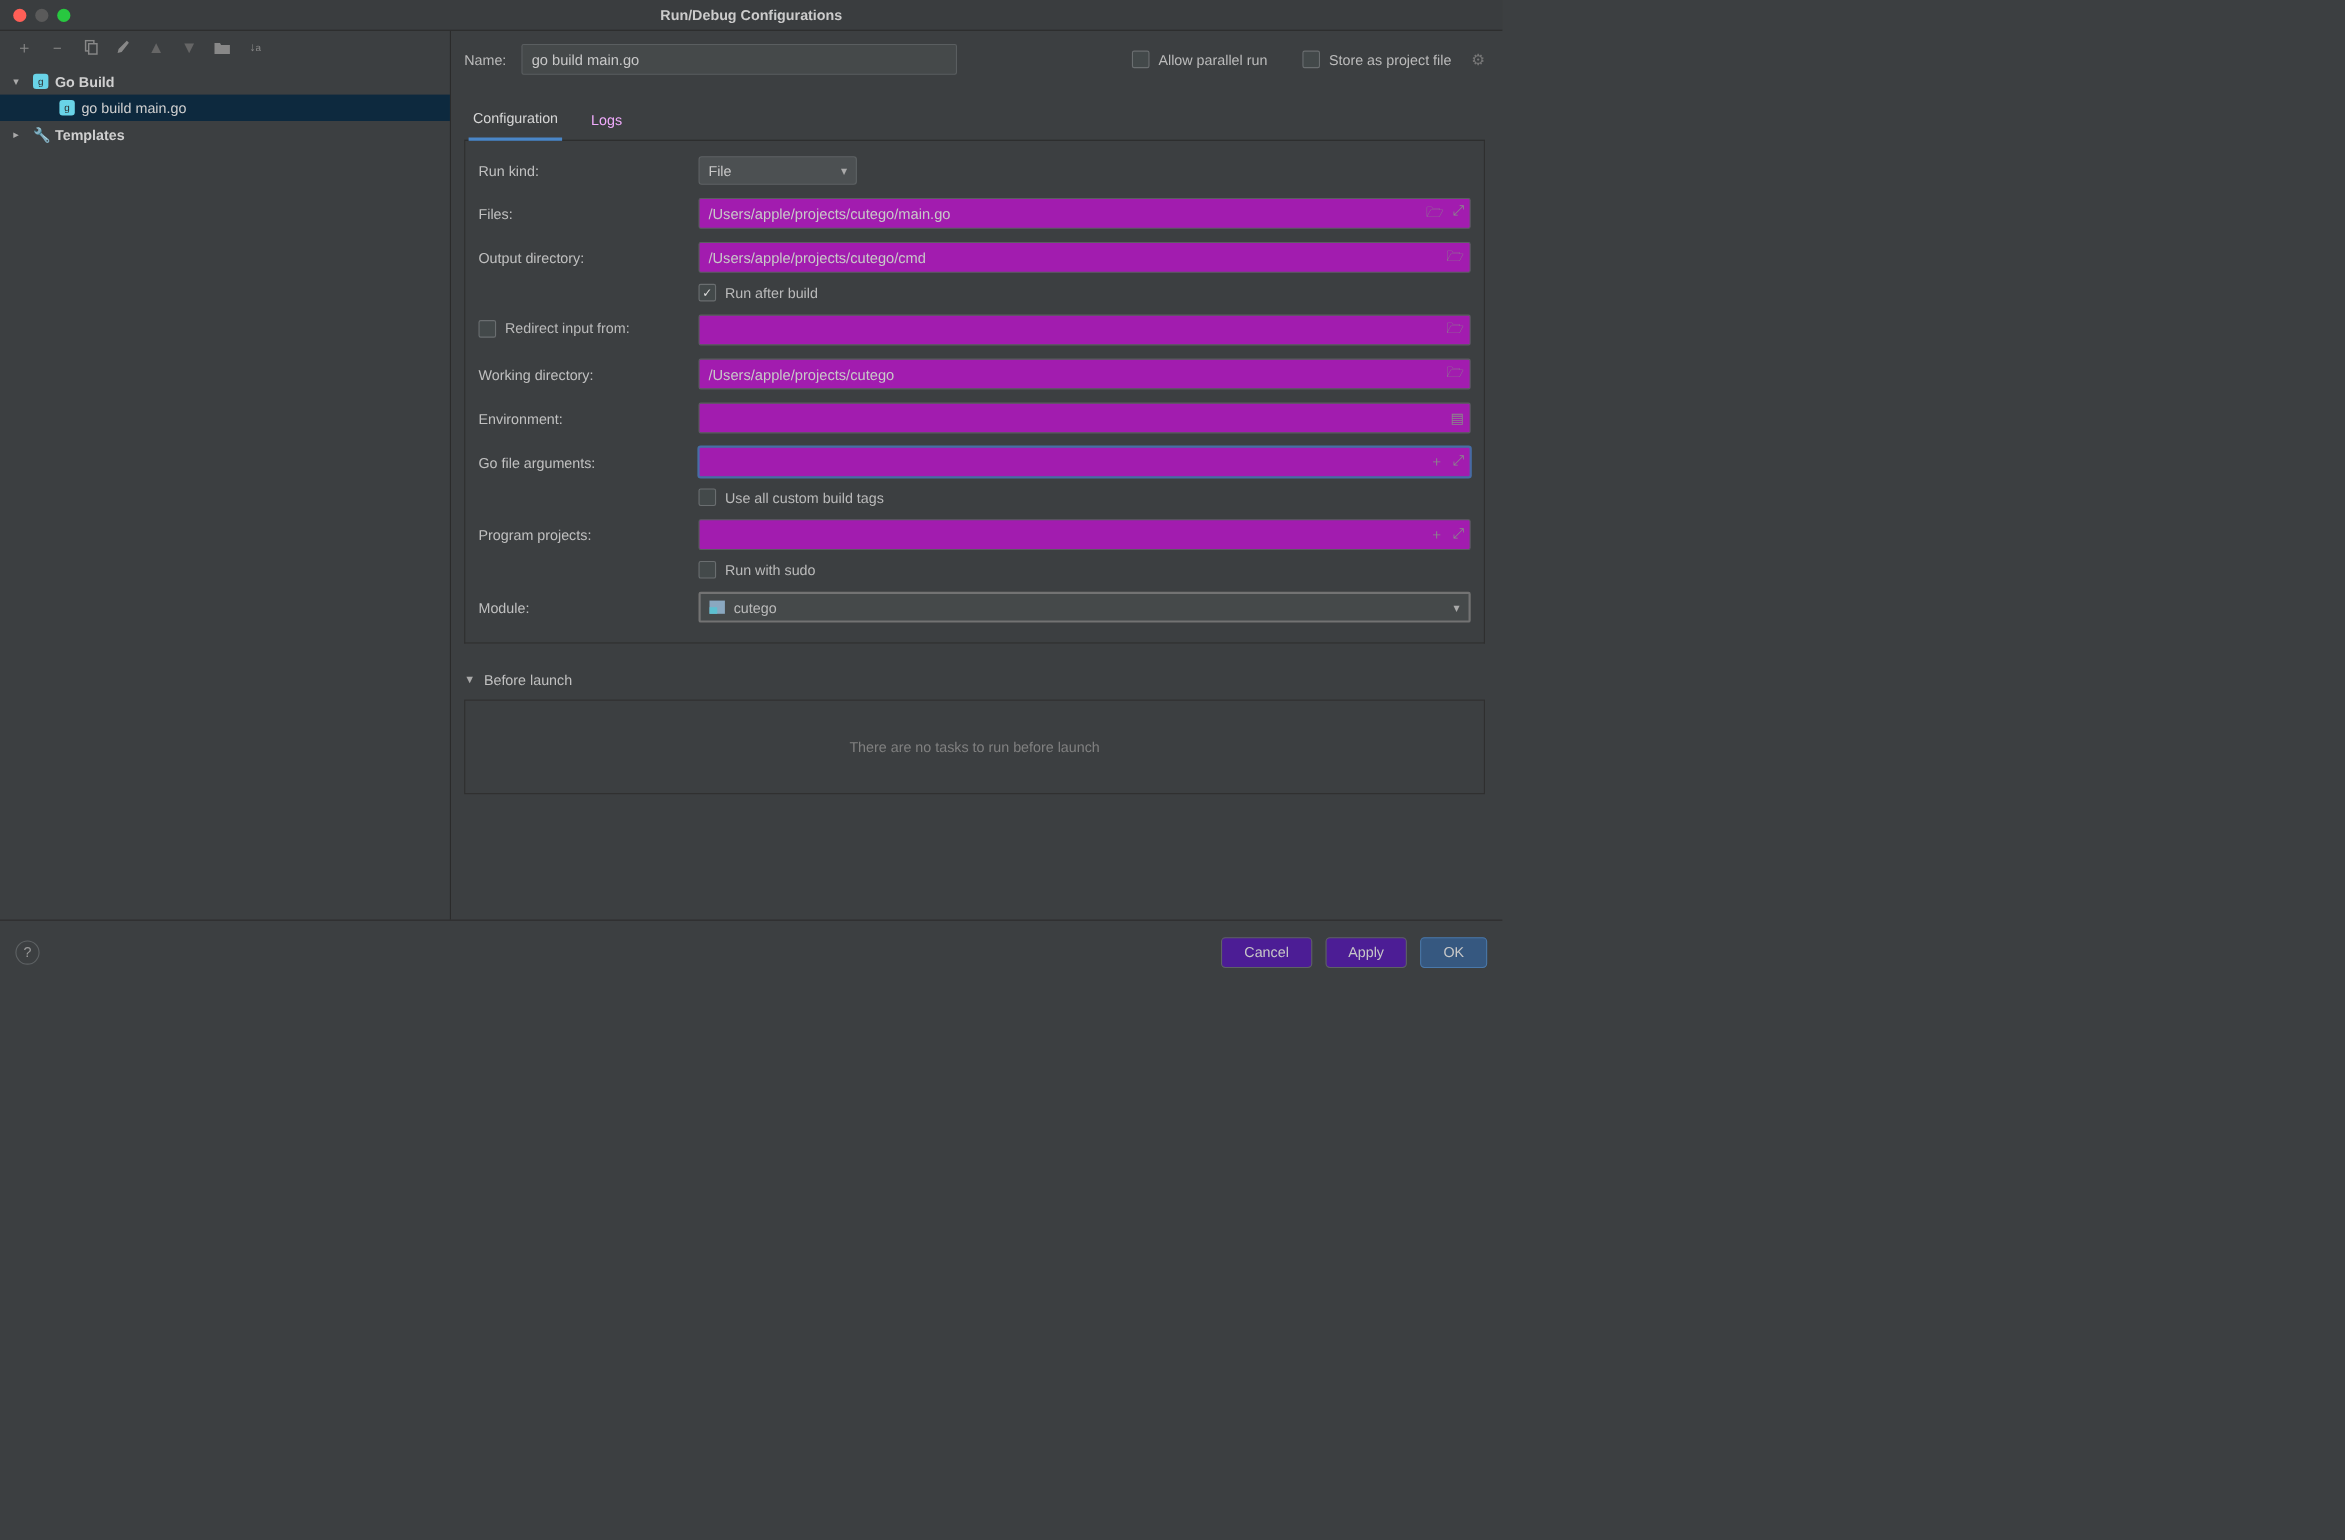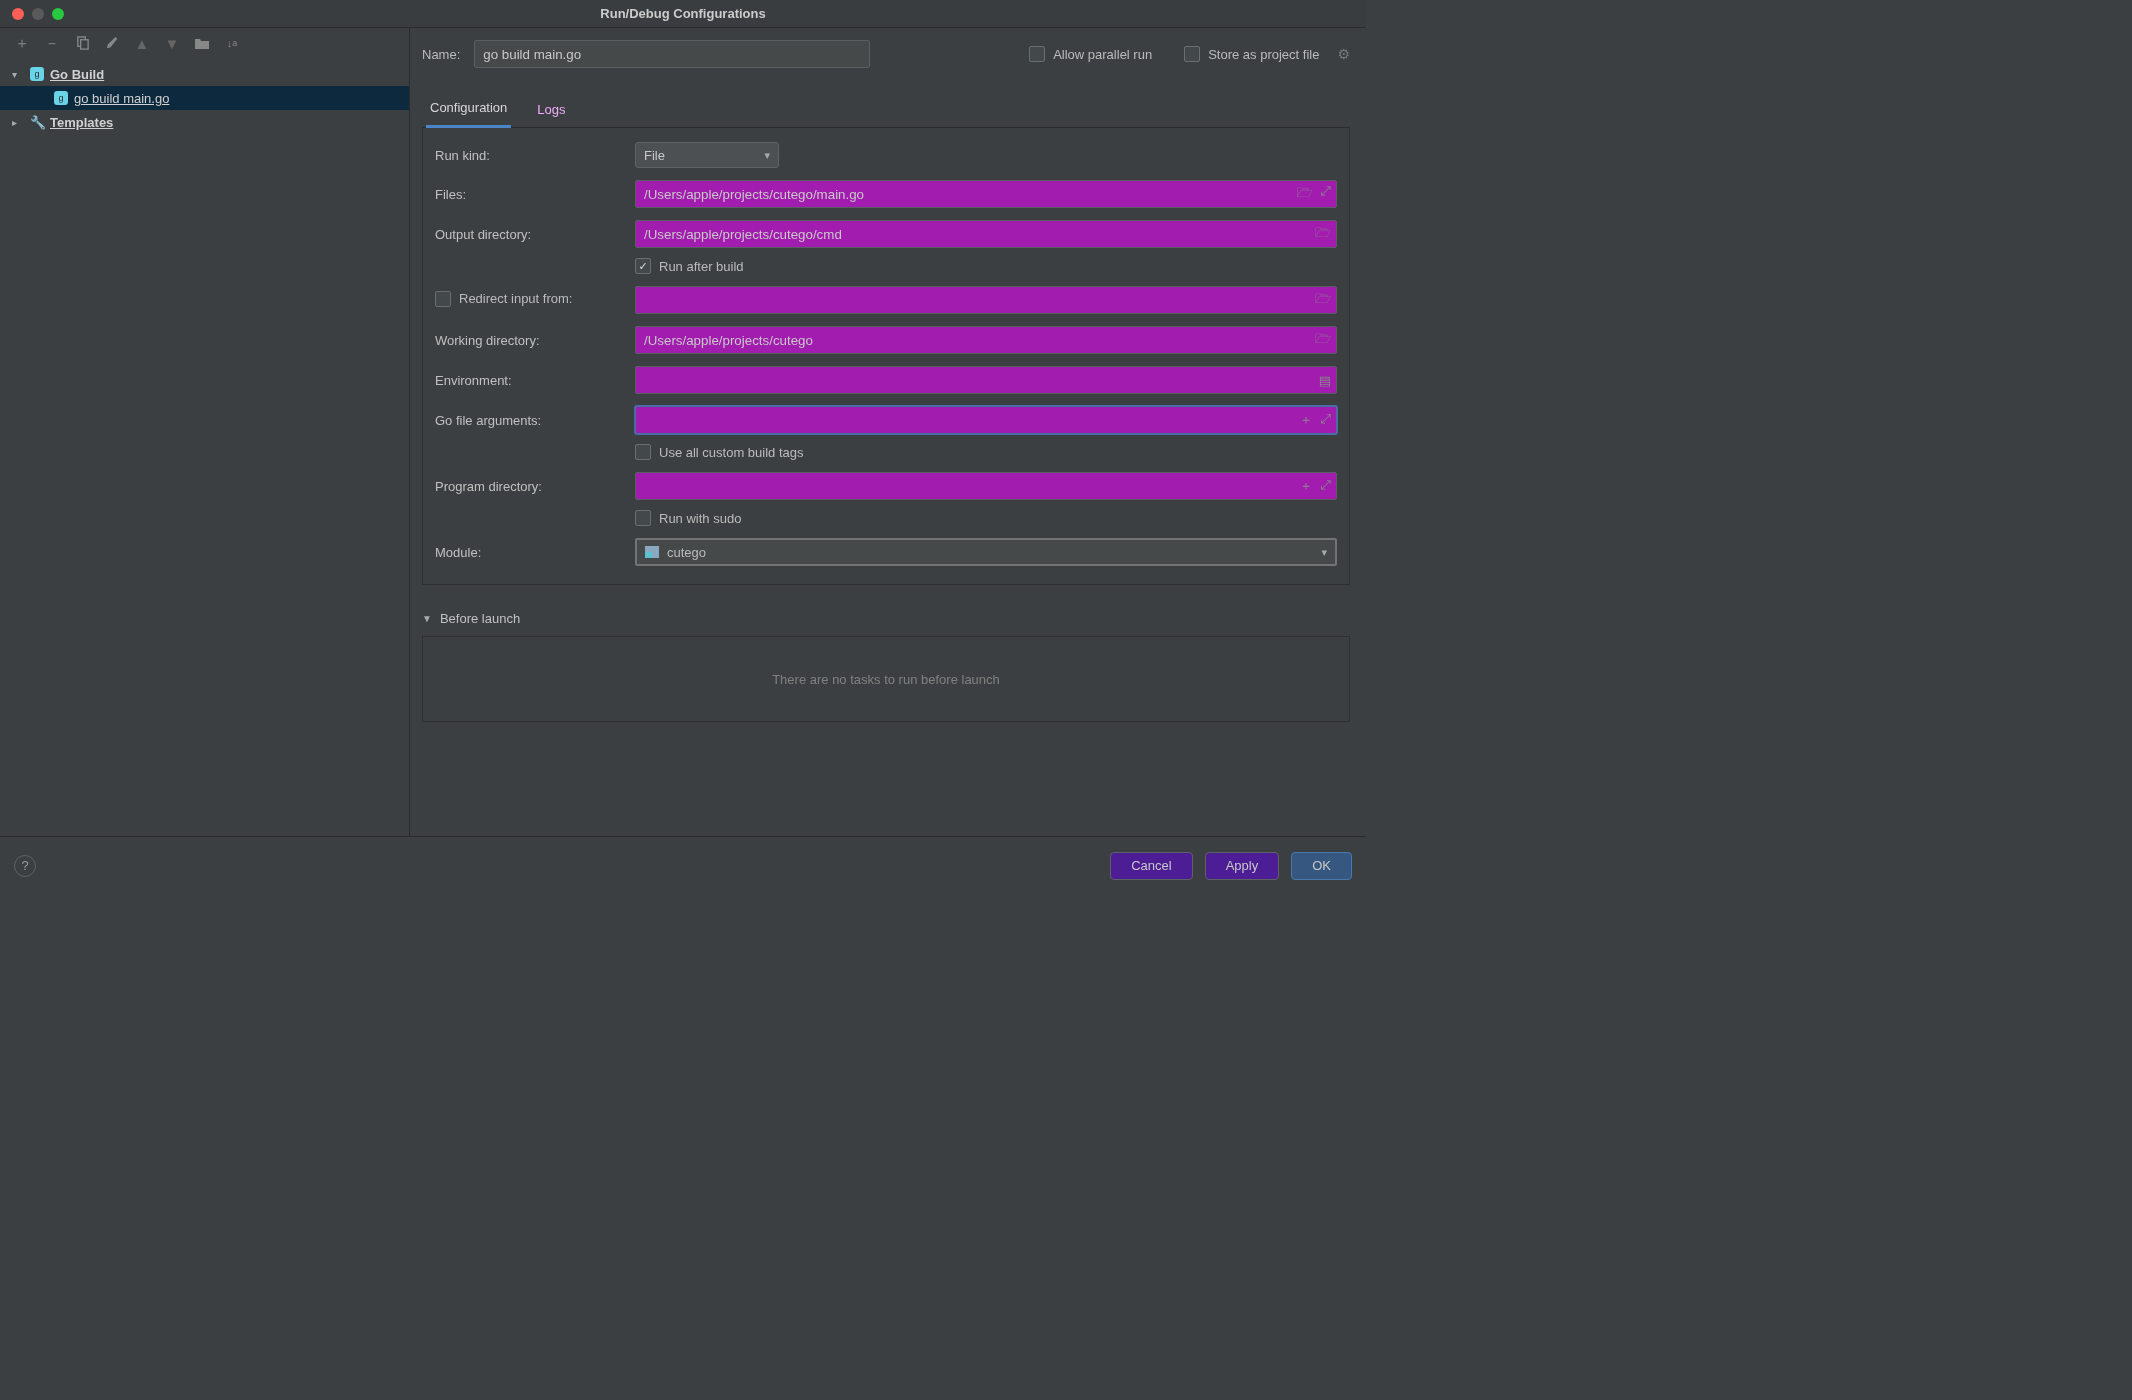--- a/index.html
+++ b/index.html
@@ -82,21 +82,21 @@
 .go-icon {
   width: 14px; height: 14px;
   background: #69d3e7;
   border-radius: 3px;
   display: inline-flex; align-items:center; justify-content:center;
   font-size: 9px; color: #2b2b2b;
 }
 .wrench-icon {
   width: 14px; font-size: 13px; color: #999;
 }
-.tree-label { color: #d0d0d0; text-decoration: underline; }
+.tree-label { color: #d0d0d0; }
 .tree-label.bold { font-weight: 600; }
 .tree-row.child { padding-left: 54px; }
 .right-panel {
   flex: 1;
   display: flex;
   flex-direction: column;
   padding: 10px 16px 0 12px;
 }
 .top-row {
   display: flex;
@@ -431,21 +431,21 @@
       </div>
 
       <div class="inline-chk-row">
         <label class="chk">
           <span class="chkbox"></span>
           <span>Use all custom build tags</span>
         </label>
       </div>
 
       <div class="form-row">
-        <div class="flabel">Program directory:</div>
+        <div class="flabel">Program projects:</div>
         <div class="fcontrol">
           <input class="text-input" value="" style="">
           <span class="icons-right">
             <span>＋</span>
             <span>⤢</span>
           </span>
         </div>
       </div>
 
       <div class="inline-chk-row">

